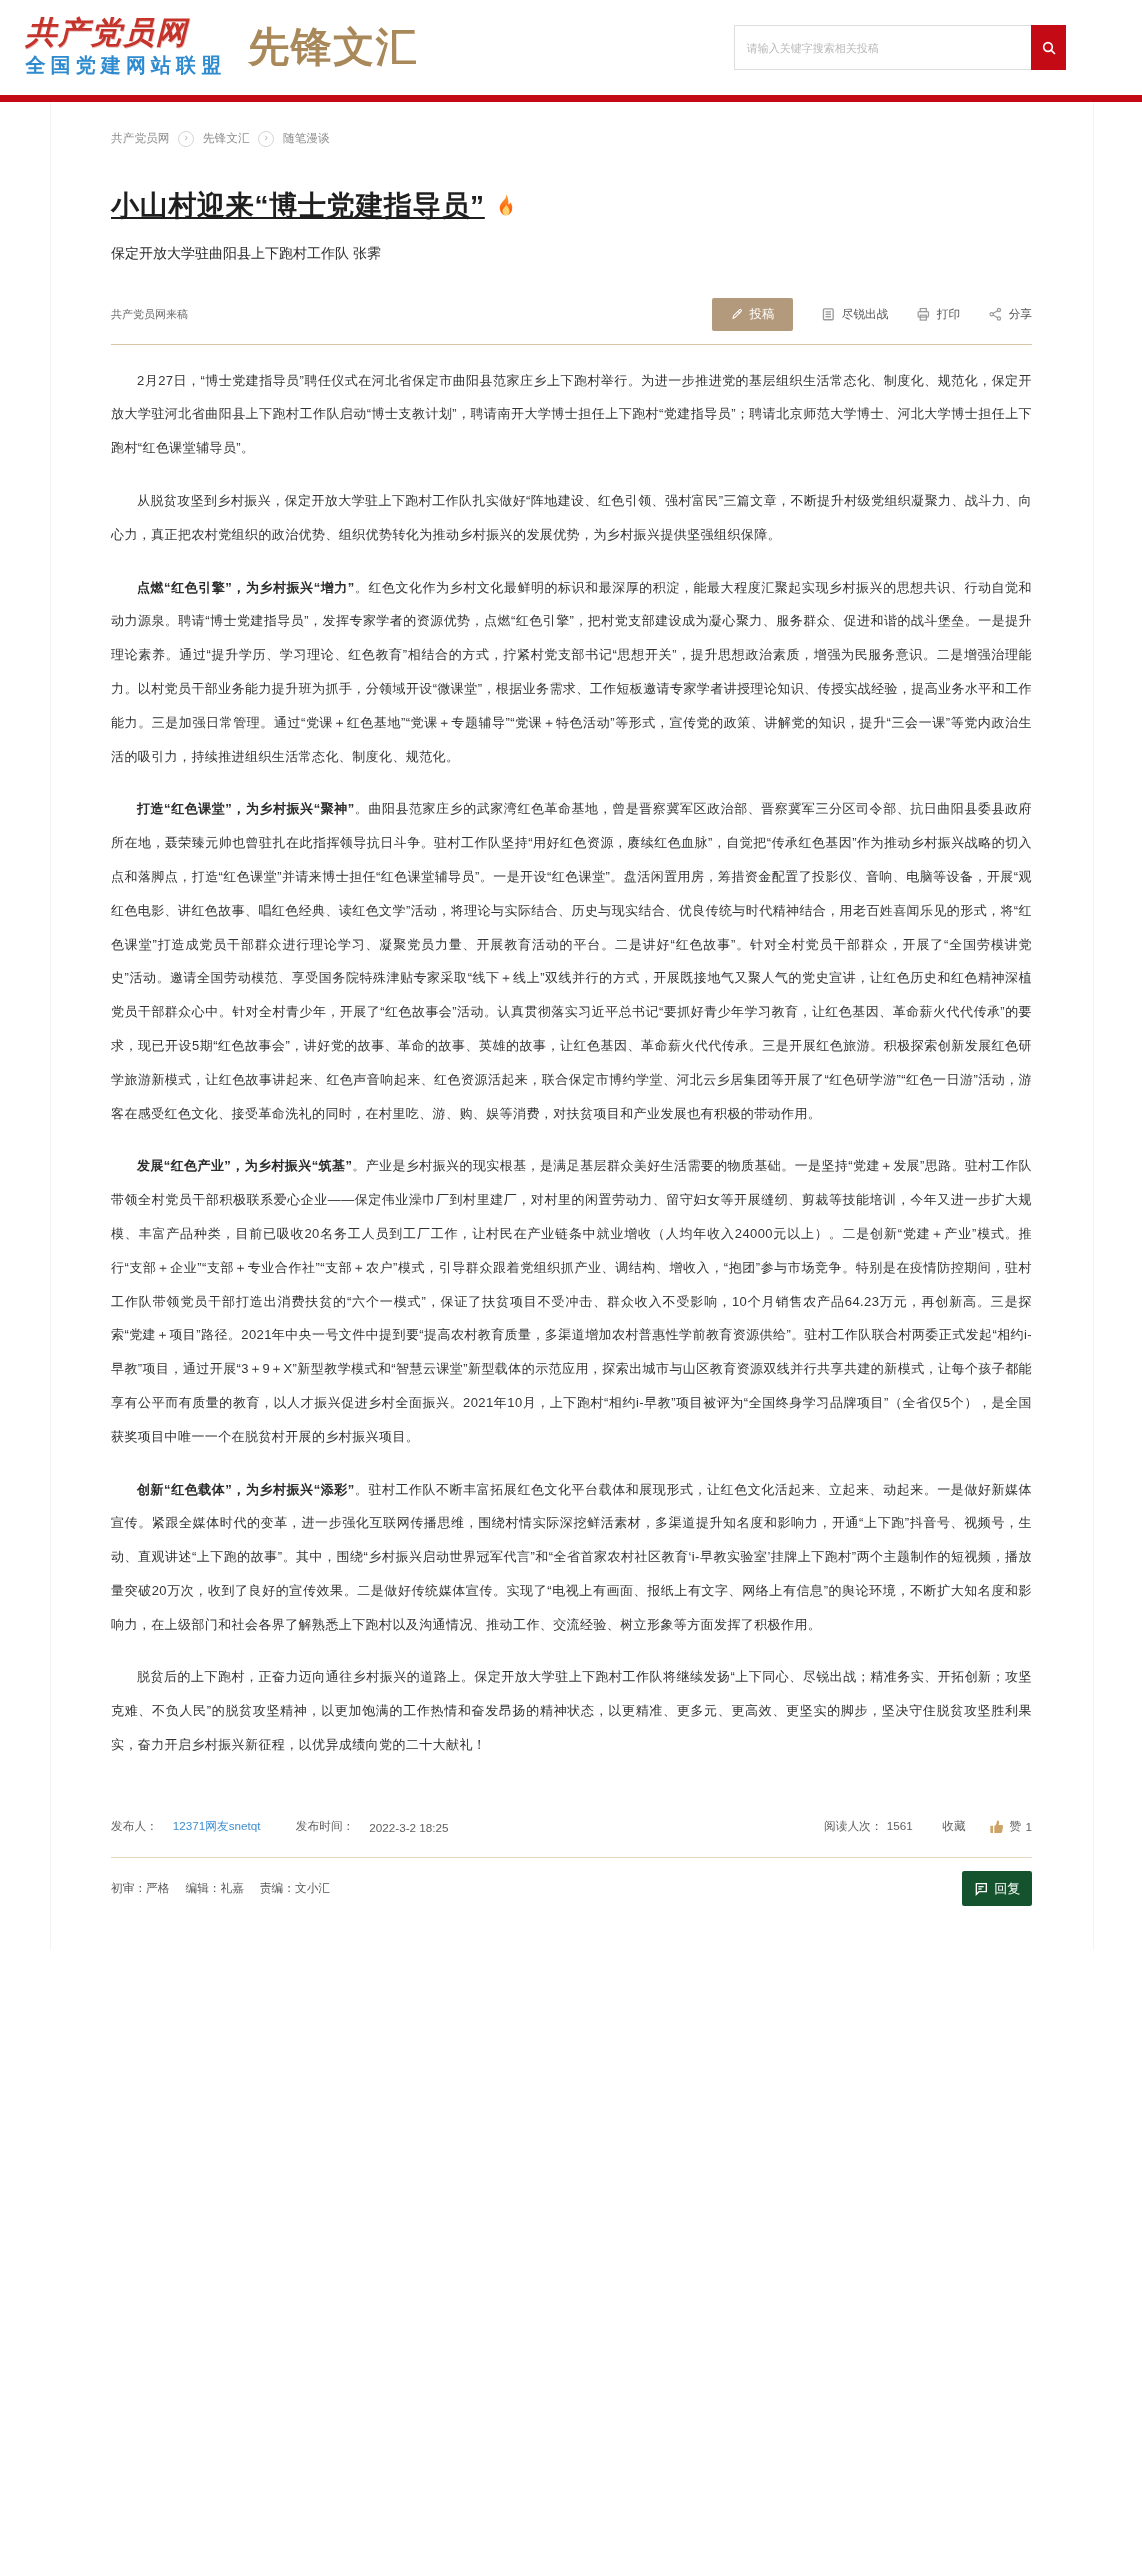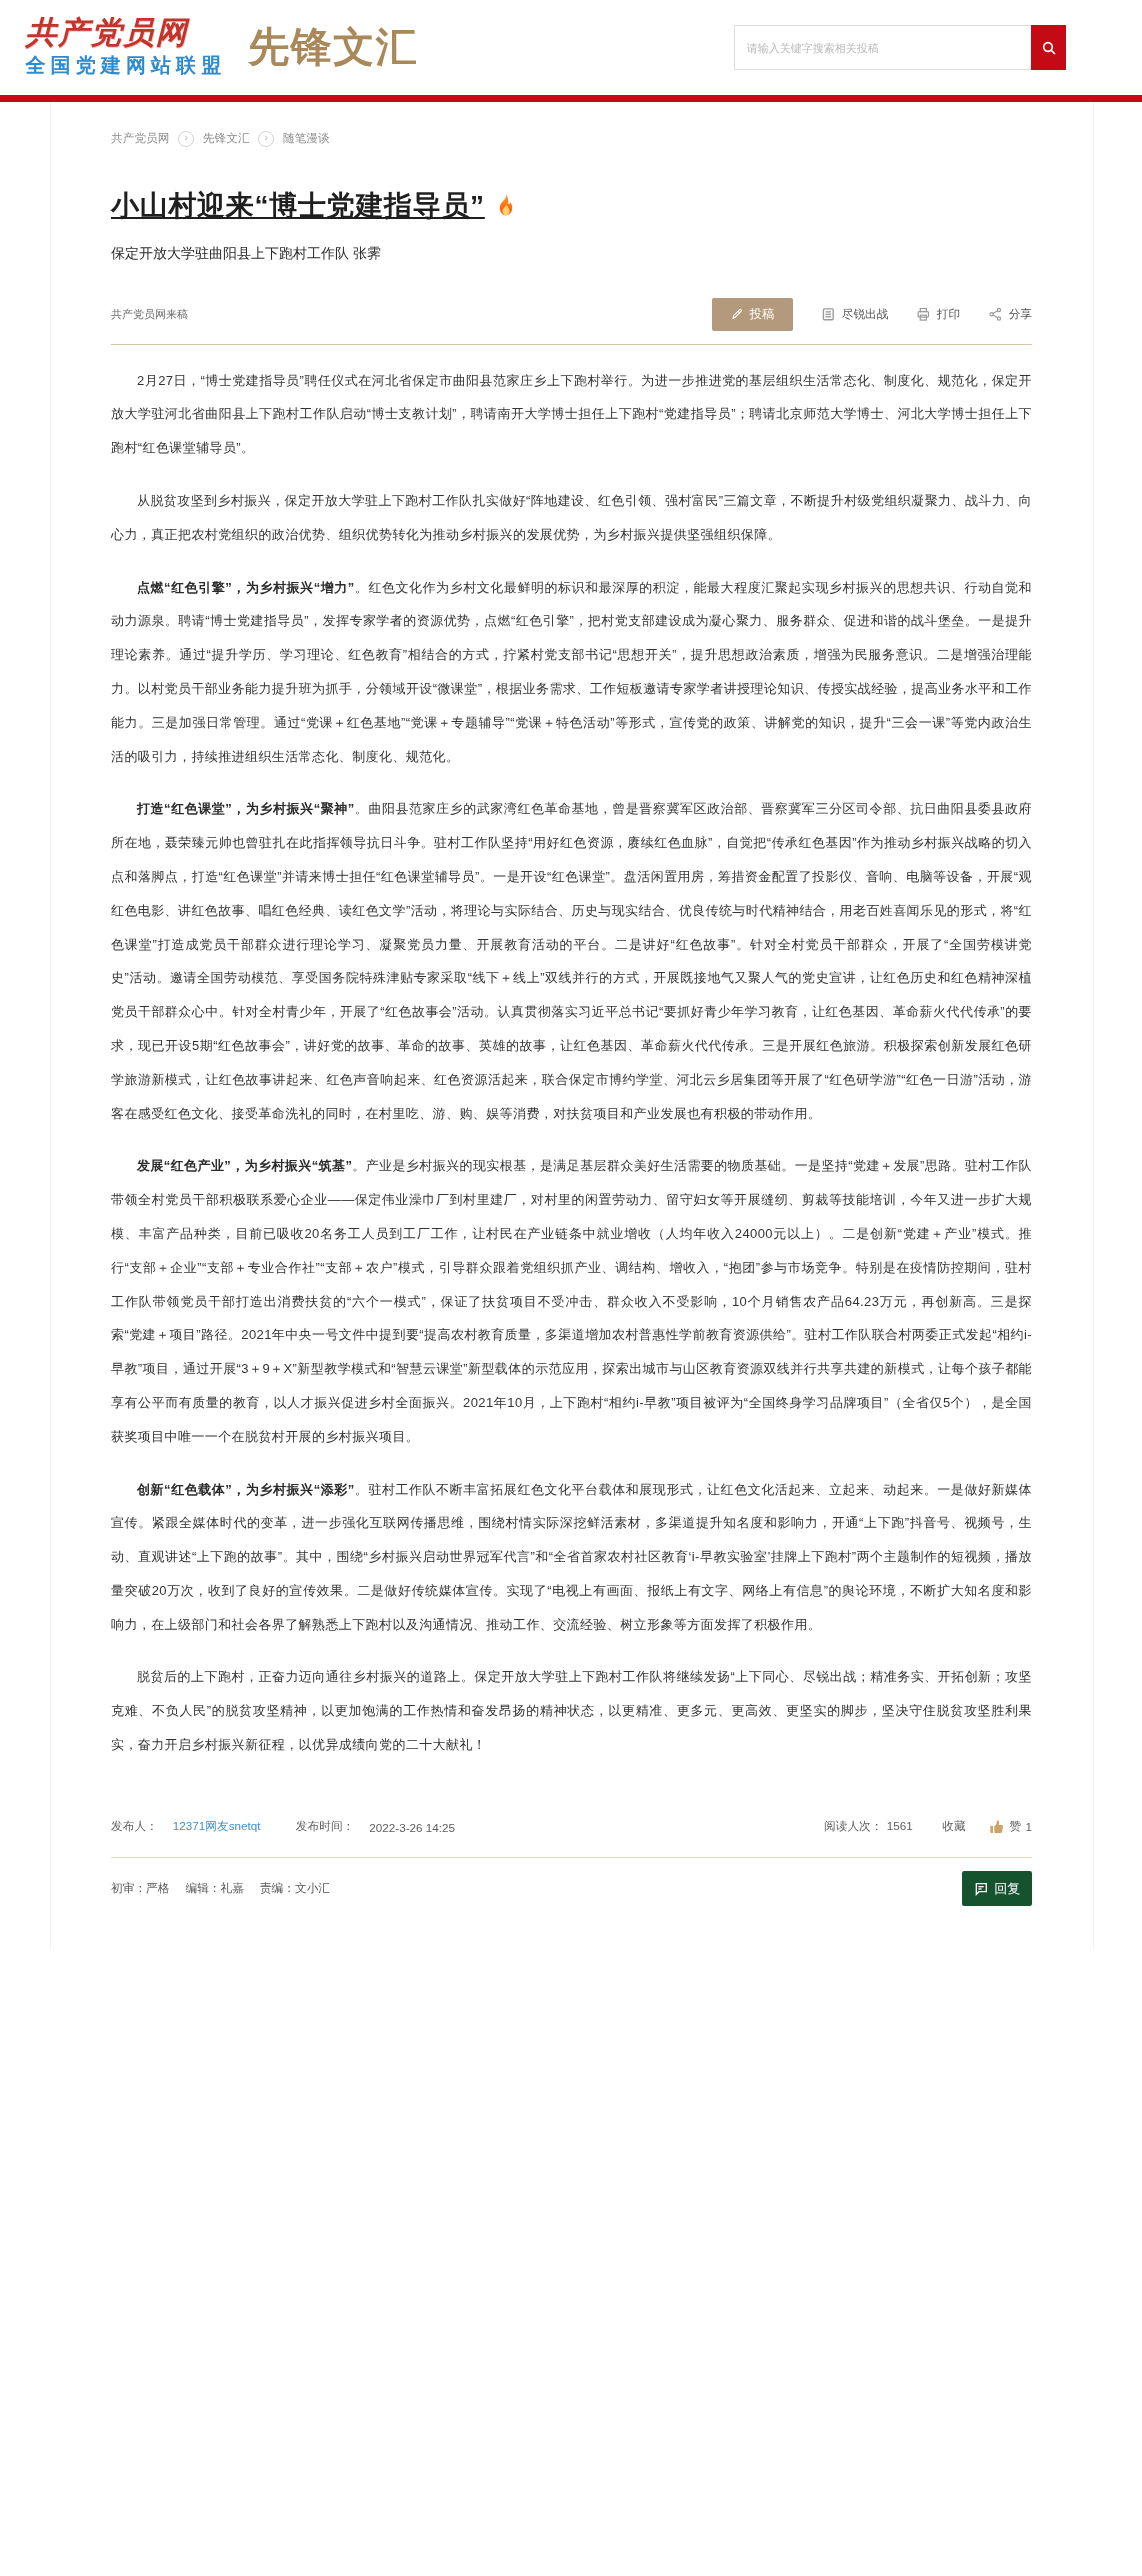--- a/index.html
+++ b/index.html
@@ -232,21 +232,21 @@
   <p class="para"><b class="lead">创新“红色载体”，为乡村振兴“添彩”</b><span class="ptext">。驻村工作队不断丰富拓展红色文化平台载体和展现形式，让红色文化活起来、立起来、动起来。一是做好新媒体宣传。紧跟全媒体时代的变革，进一步强化互联网传播思维，围绕村情实际深挖鲜活素材，多渠道提升知名度和影响力，开通“上下跑”抖音号、视频号，生动、直观讲述“上下跑的故事”。其中，围绕“乡村振兴启动世界冠军代言”和“全省首家农村社区教育‘i-早教实验室’挂牌上下跑村”两个主题制作的短视频，播放量突破20万次，收到了良好的宣传效果。二是做好传统媒体宣传。实现了“电视上有画面、报纸上有文字、网络上有信息”的舆论环境，不断扩大知名度和影响力，在上级部门和社会各界了解熟悉上下跑村以及沟通情况、推动工作、交流经验、树立形象等方面发挥了积极作用。</span></p>
 
   <p class="para"><b class="lead"></b><span class="ptext">脱贫后的上下跑村，正奋力迈向通往乡村振兴的道路上。保定开放大学驻上下跑村工作队将继续发扬“上下同心、尽锐出战；精准务实、开拓创新；攻坚克难、不负人民”的脱贫攻坚精神，以更加饱满的工作热情和奋发昂扬的精神状态，以更精准、更多元、更高效、更坚实的脚步，坚决守住脱贫攻坚胜利果实，奋力开启乡村振兴新征程，以优异成绩向党的二十大献礼！</span></p>
 </div>
 
     <div class="meta-row">
       <div class="meta-left">
         <span>发布人：</span>
         <a class="publisher-link">12371网友snetqt</a>
         <span class="meta-time-label">发布时间：</span>
-        <span>2022-3-26 14:25</span>
+        <span>2022-3-2 18:25</span>
       </div>
       <div class="meta-right">
         <span>阅读人次：</span>
         <span>1561</span>
         <button class="fav-btn">
           <span>收藏</span>
         </button>
         <button class="like-btn">
           <span style="display:flex">
             <svg width="16" height="16" viewBox="0 0 24 24" fill="#cda368">

